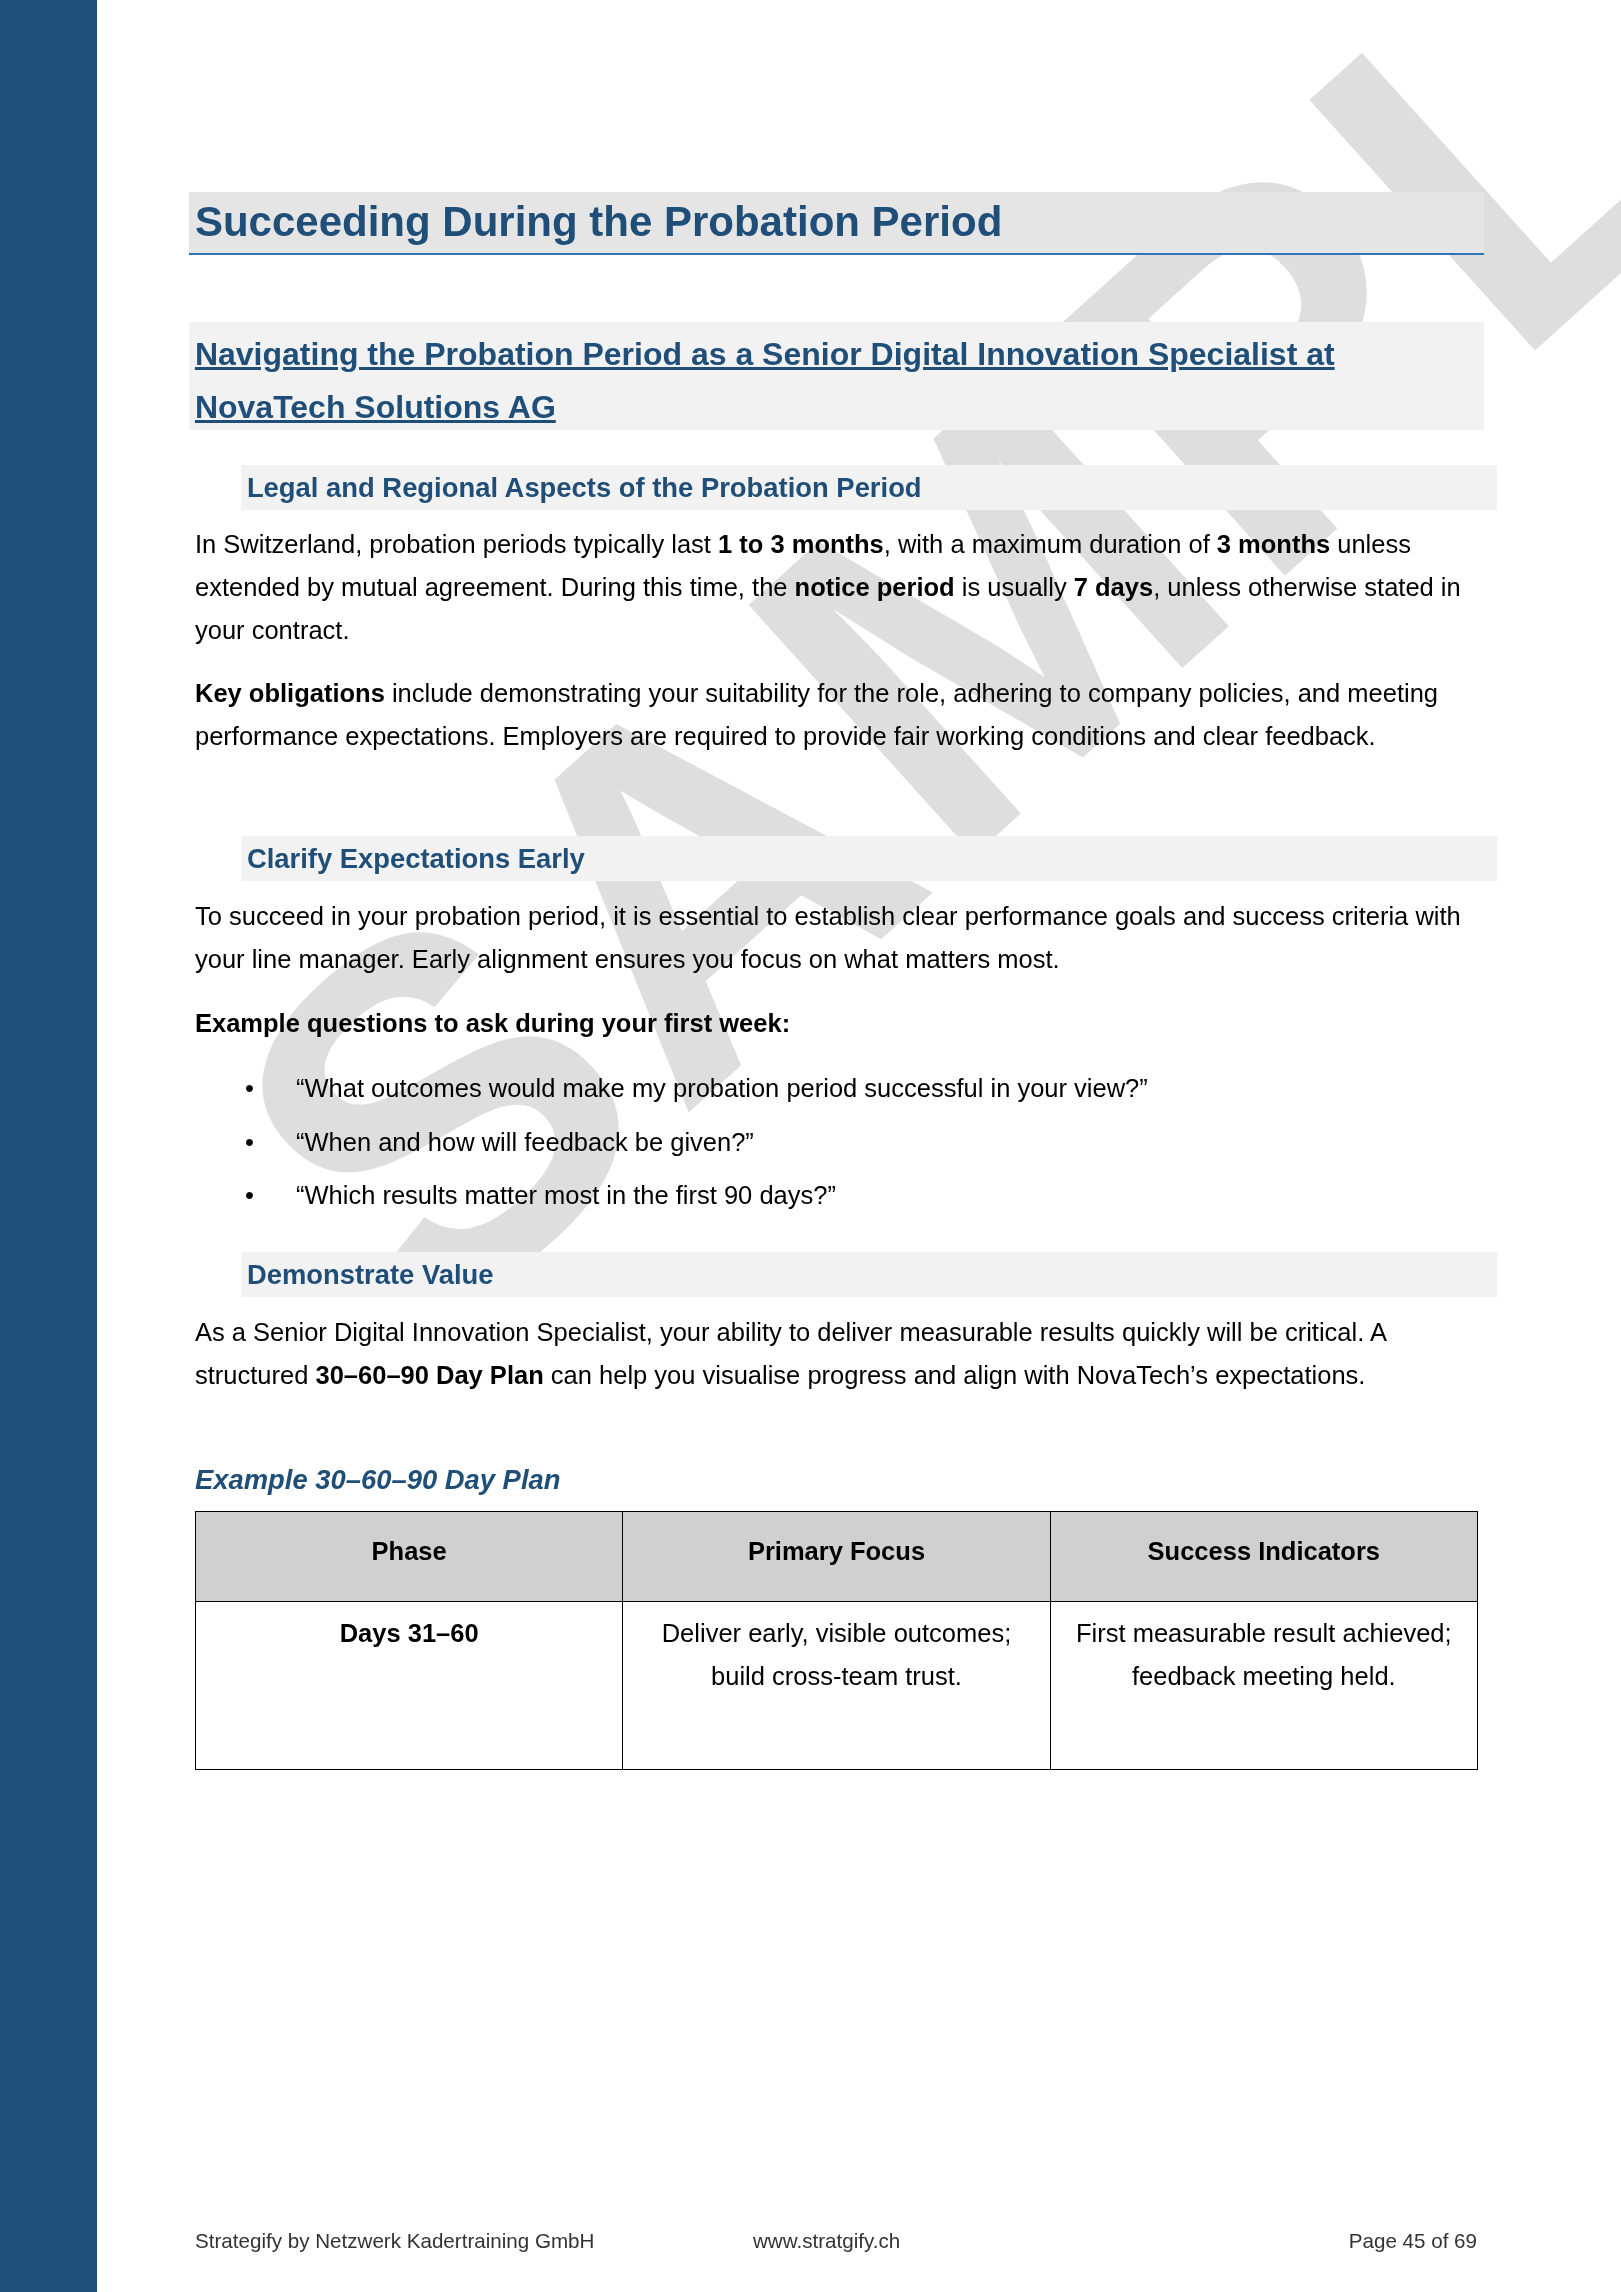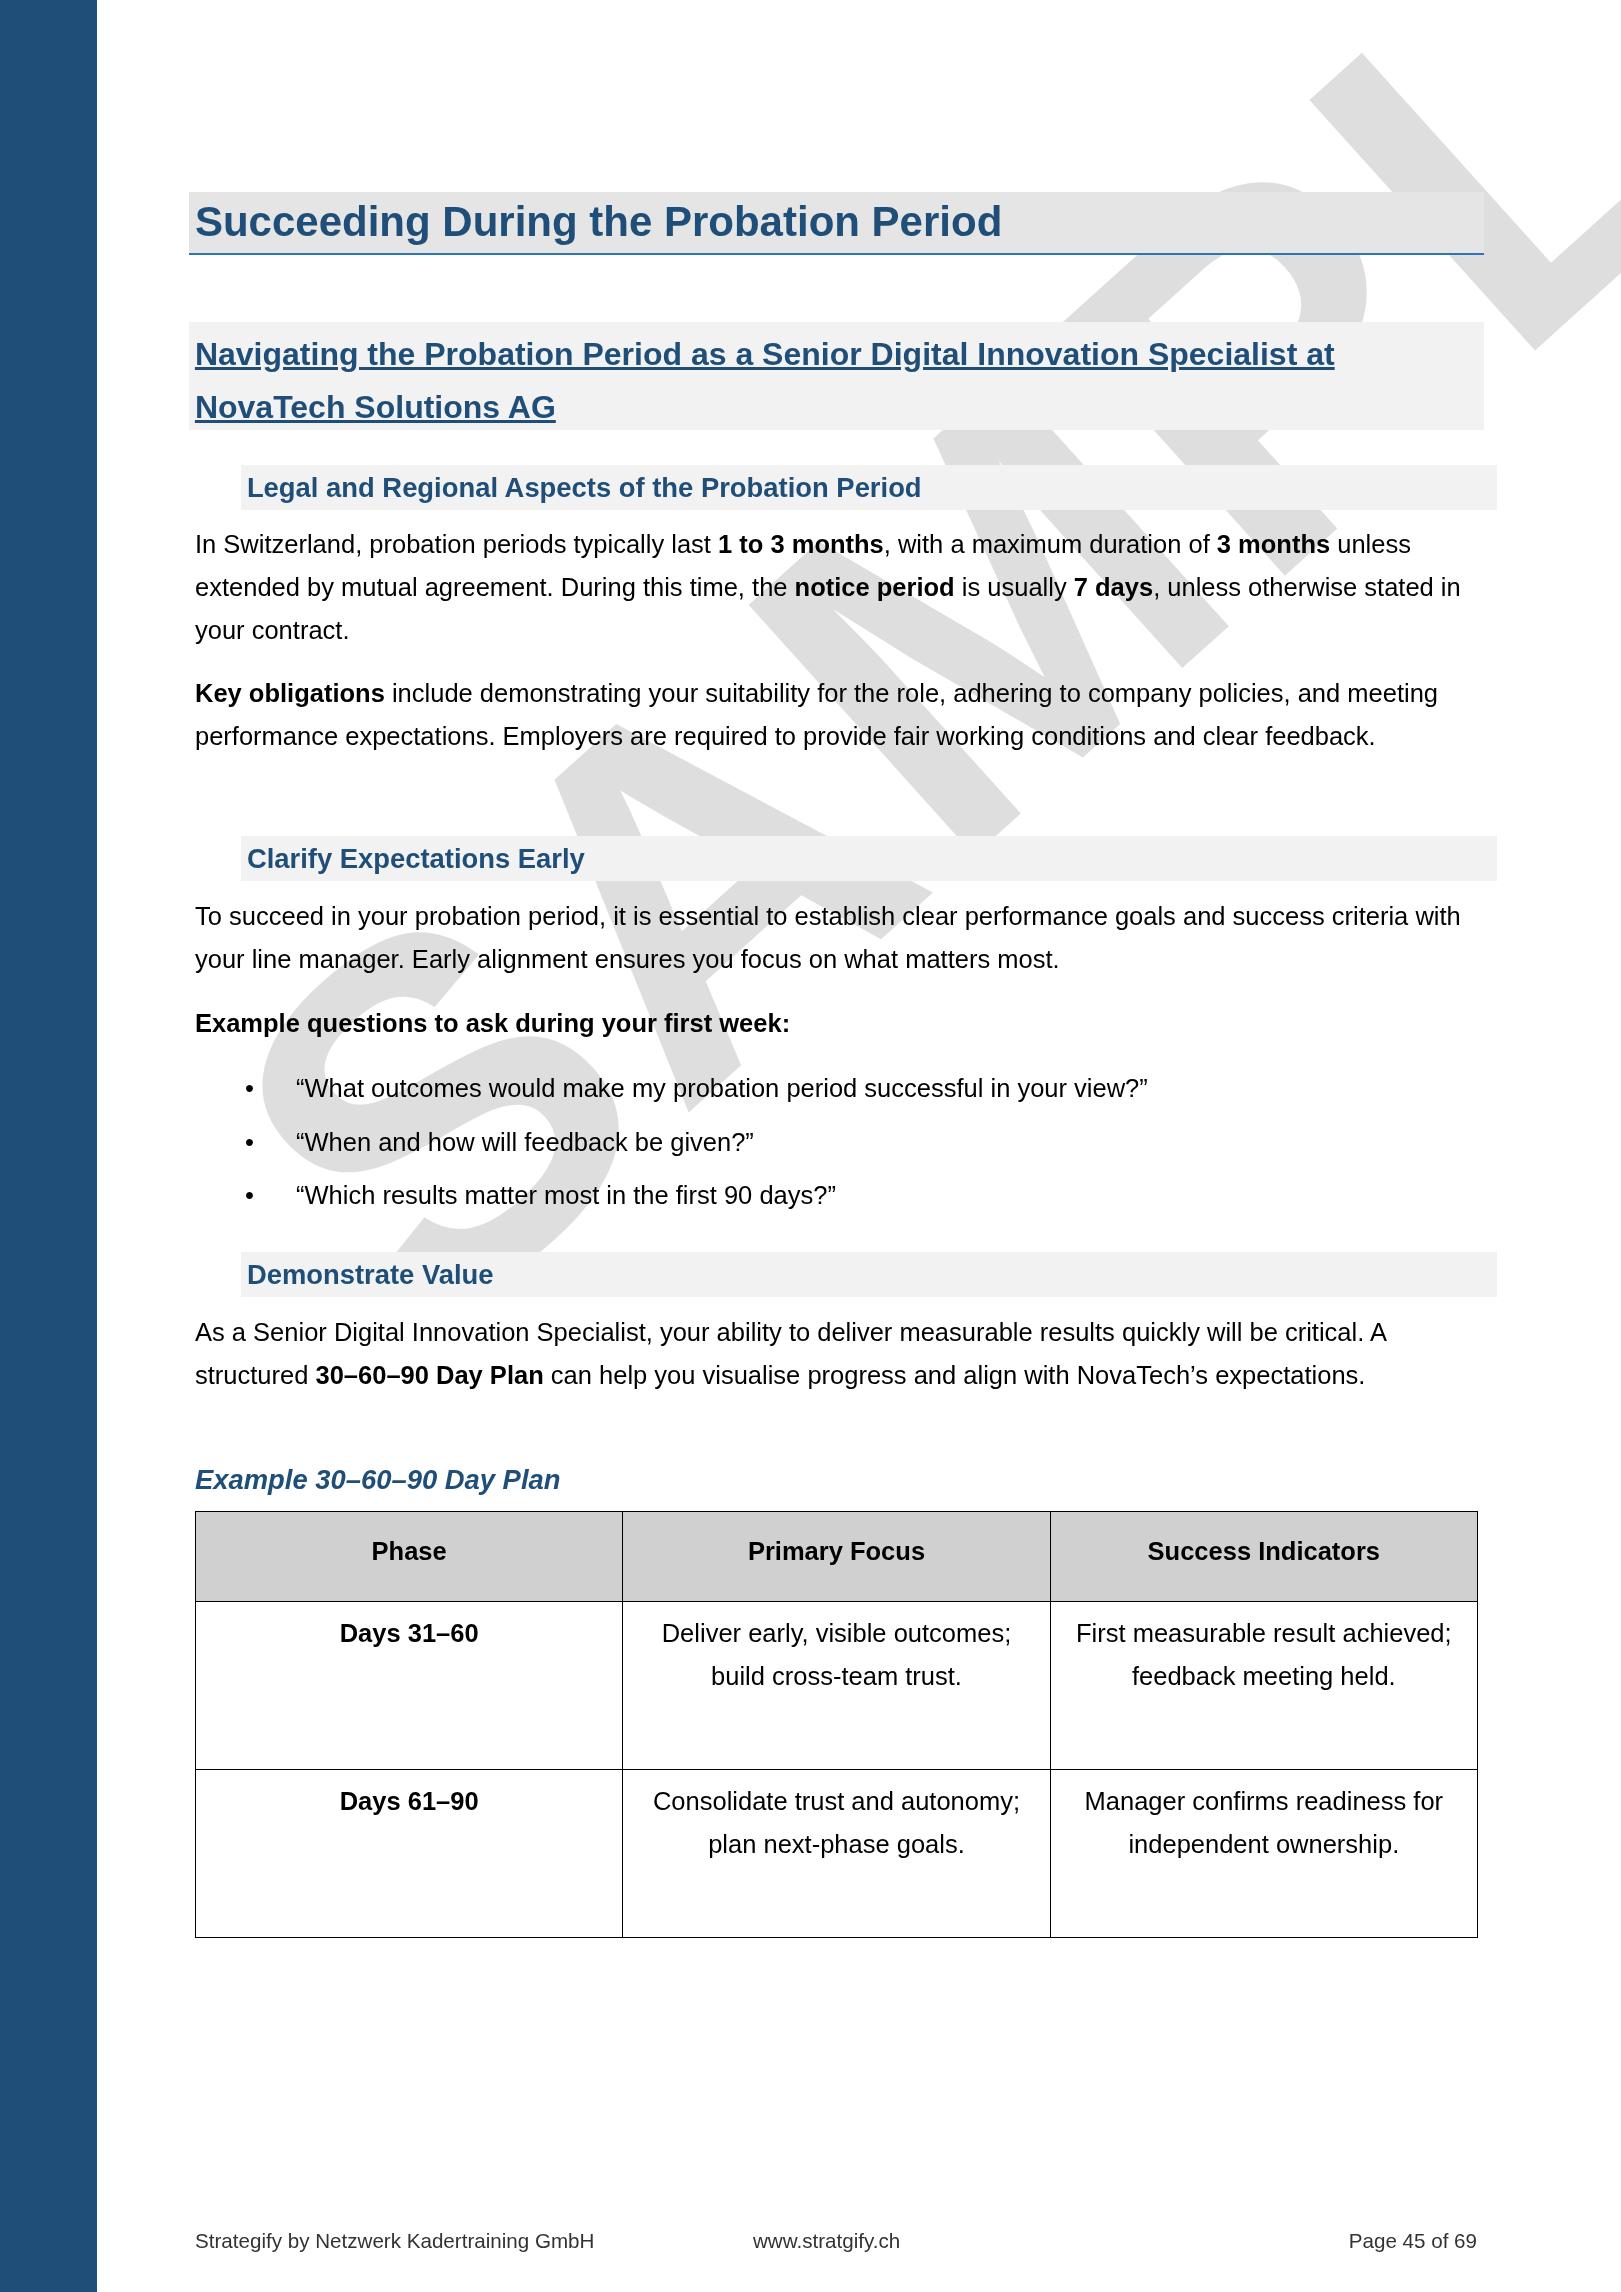--- a/index.html
+++ b/index.html
@@ -133,24 +133,19 @@
       <th>Primary Focus</th>
       <th>Success Indicators</th>
     </tr>
   </thead>
   <tbody>
     <tr class="r2">
       <td class="phase">Days 31–60</td>
       <td>Deliver early, visible outcomes; build cross-team trust.</td>
       <td>First measurable result achieved; feedback meeting held.</td>
     </tr>
-    <tr class="r3">
-      <td class="phase">Days 61–90</td>
-      <td>Consolidate trust and autonomy; plan next-phase goals.</td>
-      <td>Manager confirms readiness for independent ownership.</td>
-    </tr>
   </tbody>
 </table>
 
 <div class="footer" style="left:195px">Strategify by Netzwerk Kadertraining GmbH</div>
 <div class="footer" style="left:753px">www.stratgify.ch</div>
 <div class="footer" style="right:144px">Page 45 of 69</div>
 
 
 </body></html>

